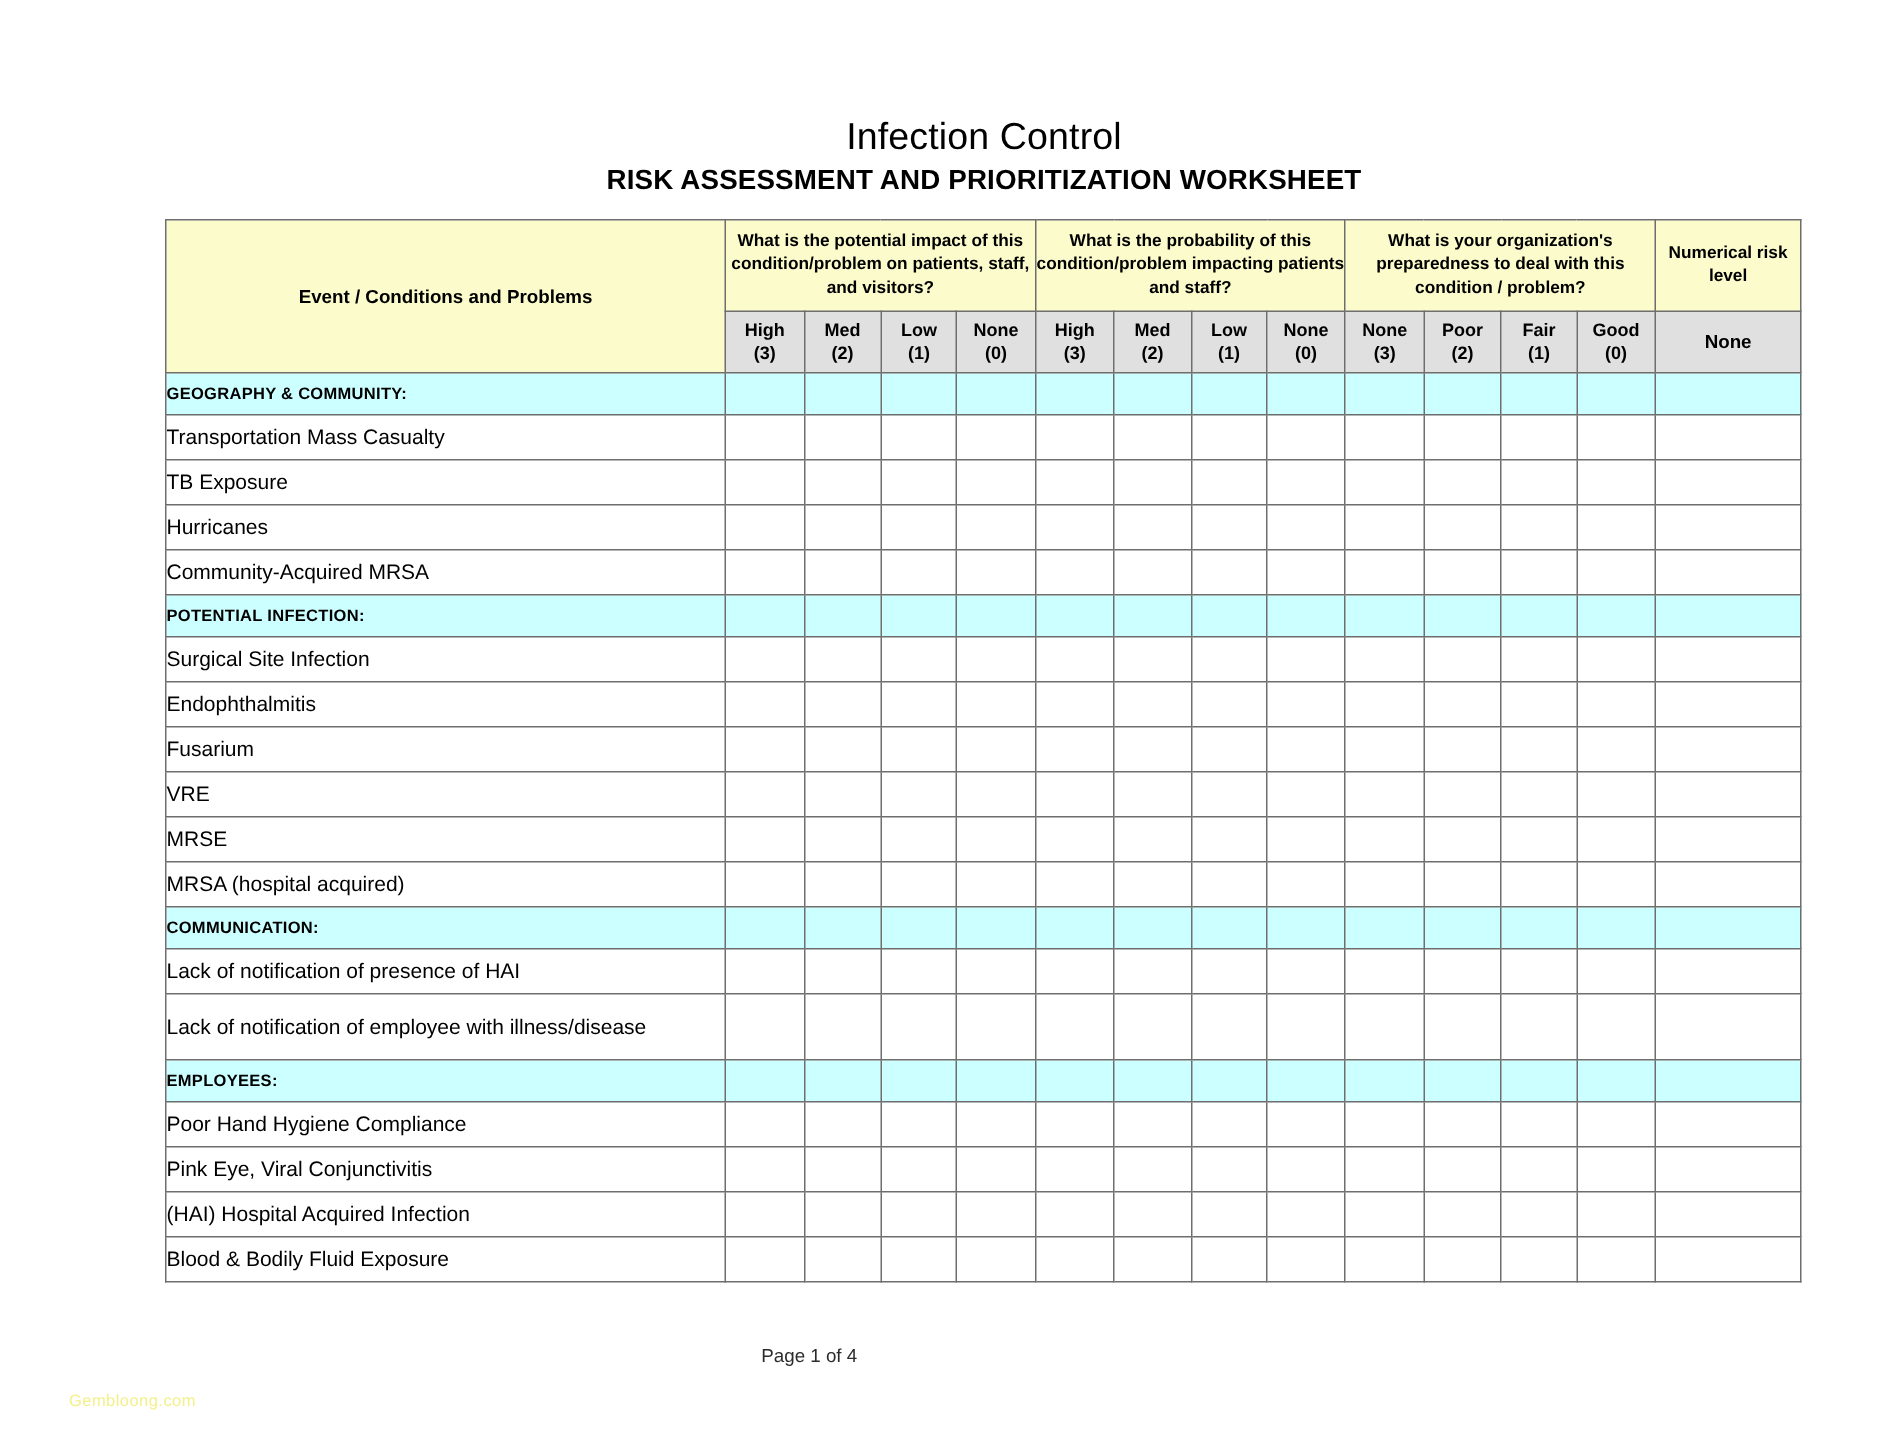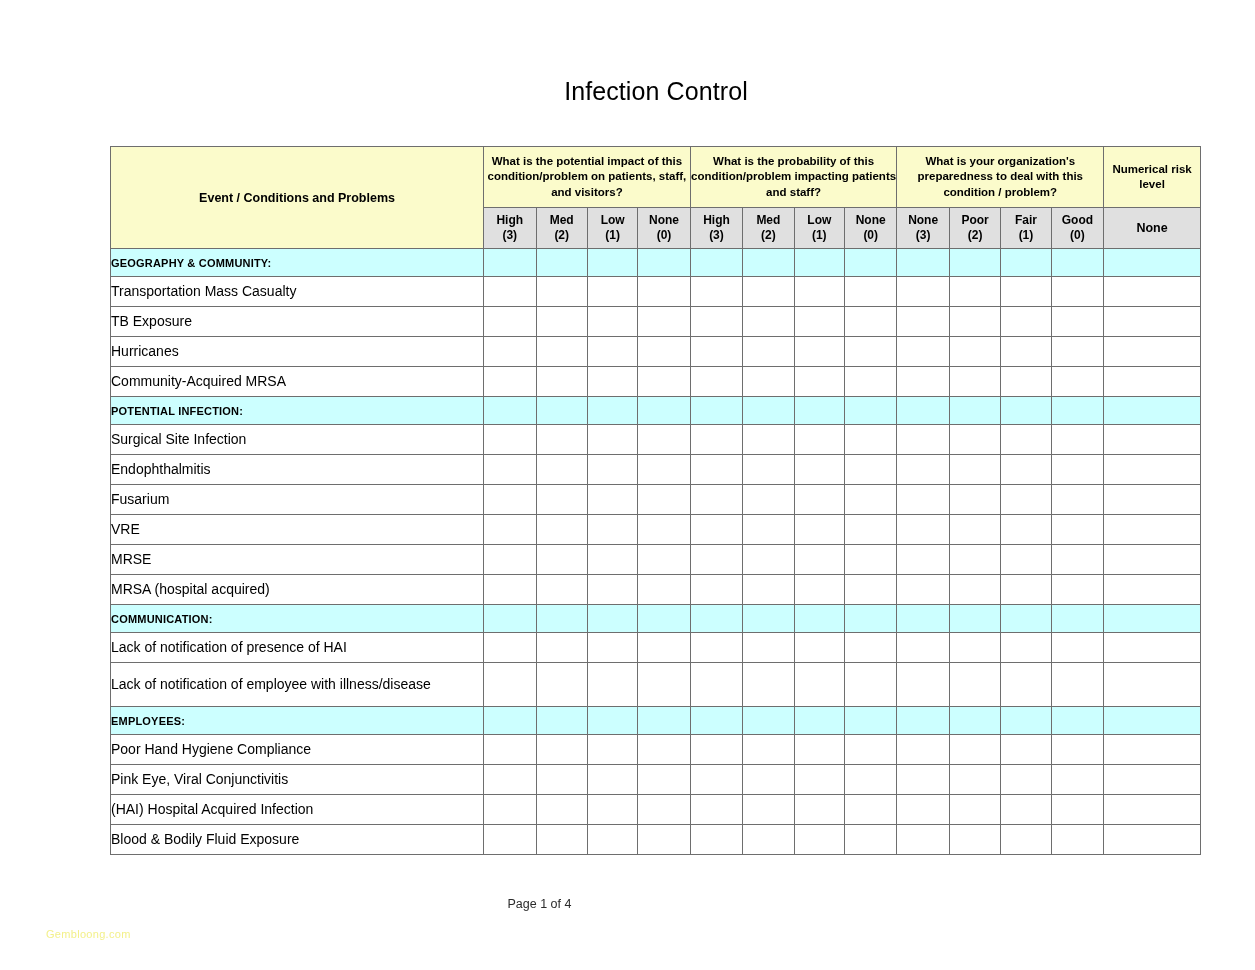--- a/index.html
+++ b/index.html
@@ -164,20 +164,21 @@
     letter-spacing: 0.3px;
   }
 </style>
 </head>
 <body>
 
 <div class="page">
 
   <div class="title-block">
     <div class="title-main">Infection Control</div>
+    <div class="title-sub">RISK ASSESSMENT AND PRIORITIZATION WORKSHEET</div>
   </div>
 
   <table class="sheet">
     <colgroup>
       <col style="width:370px">
       <col style="width:52px">
         <col style="width:51px">
         <col style="width:50px">
         <col style="width:52px">
       <col style="width:52px">

